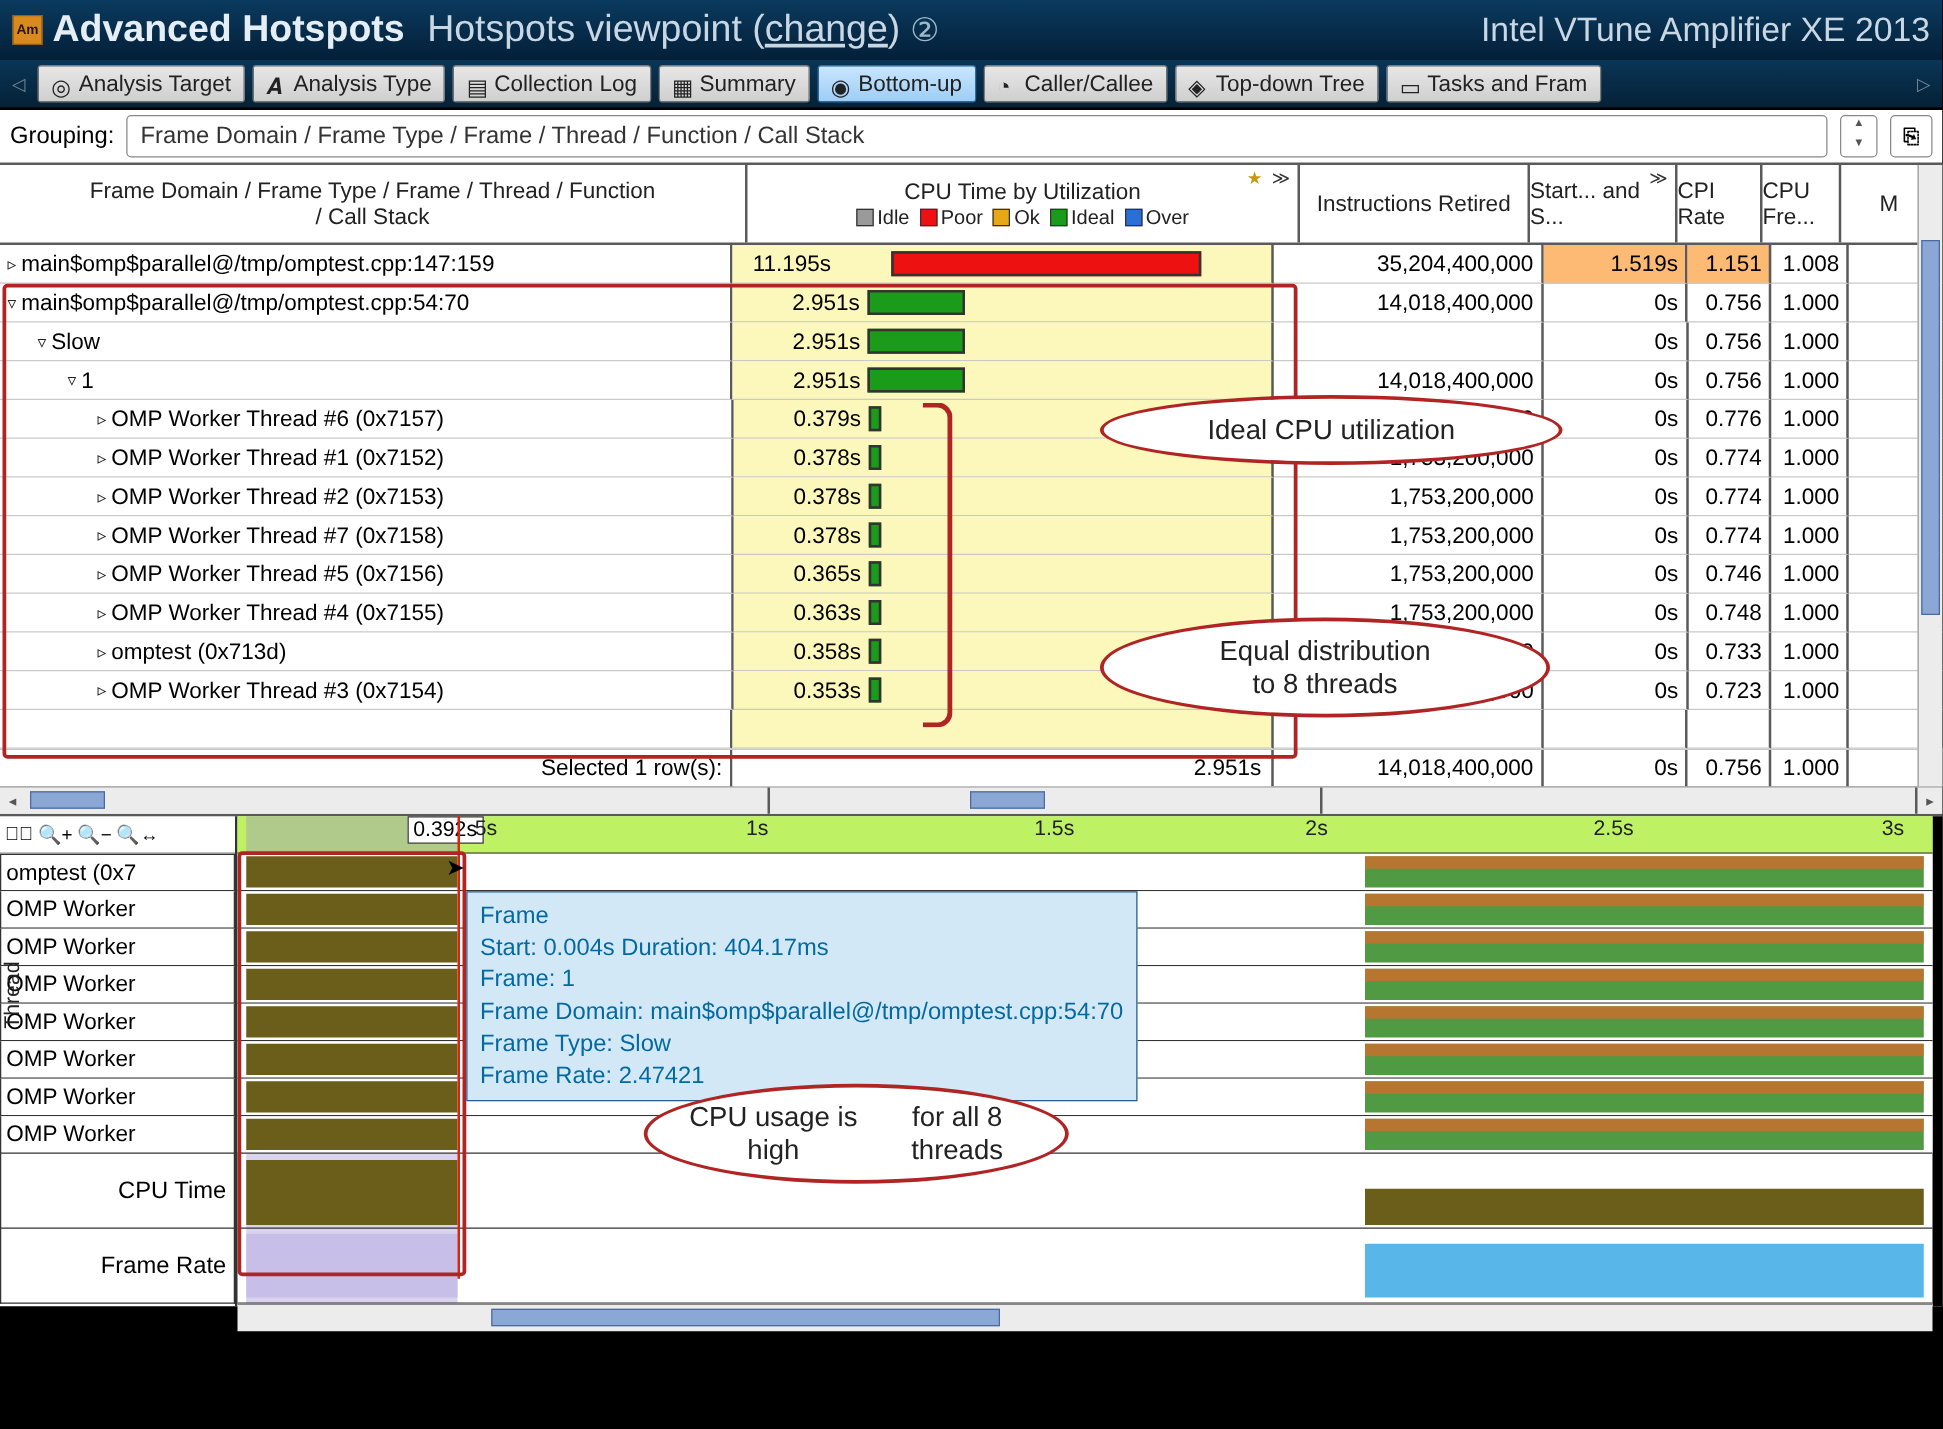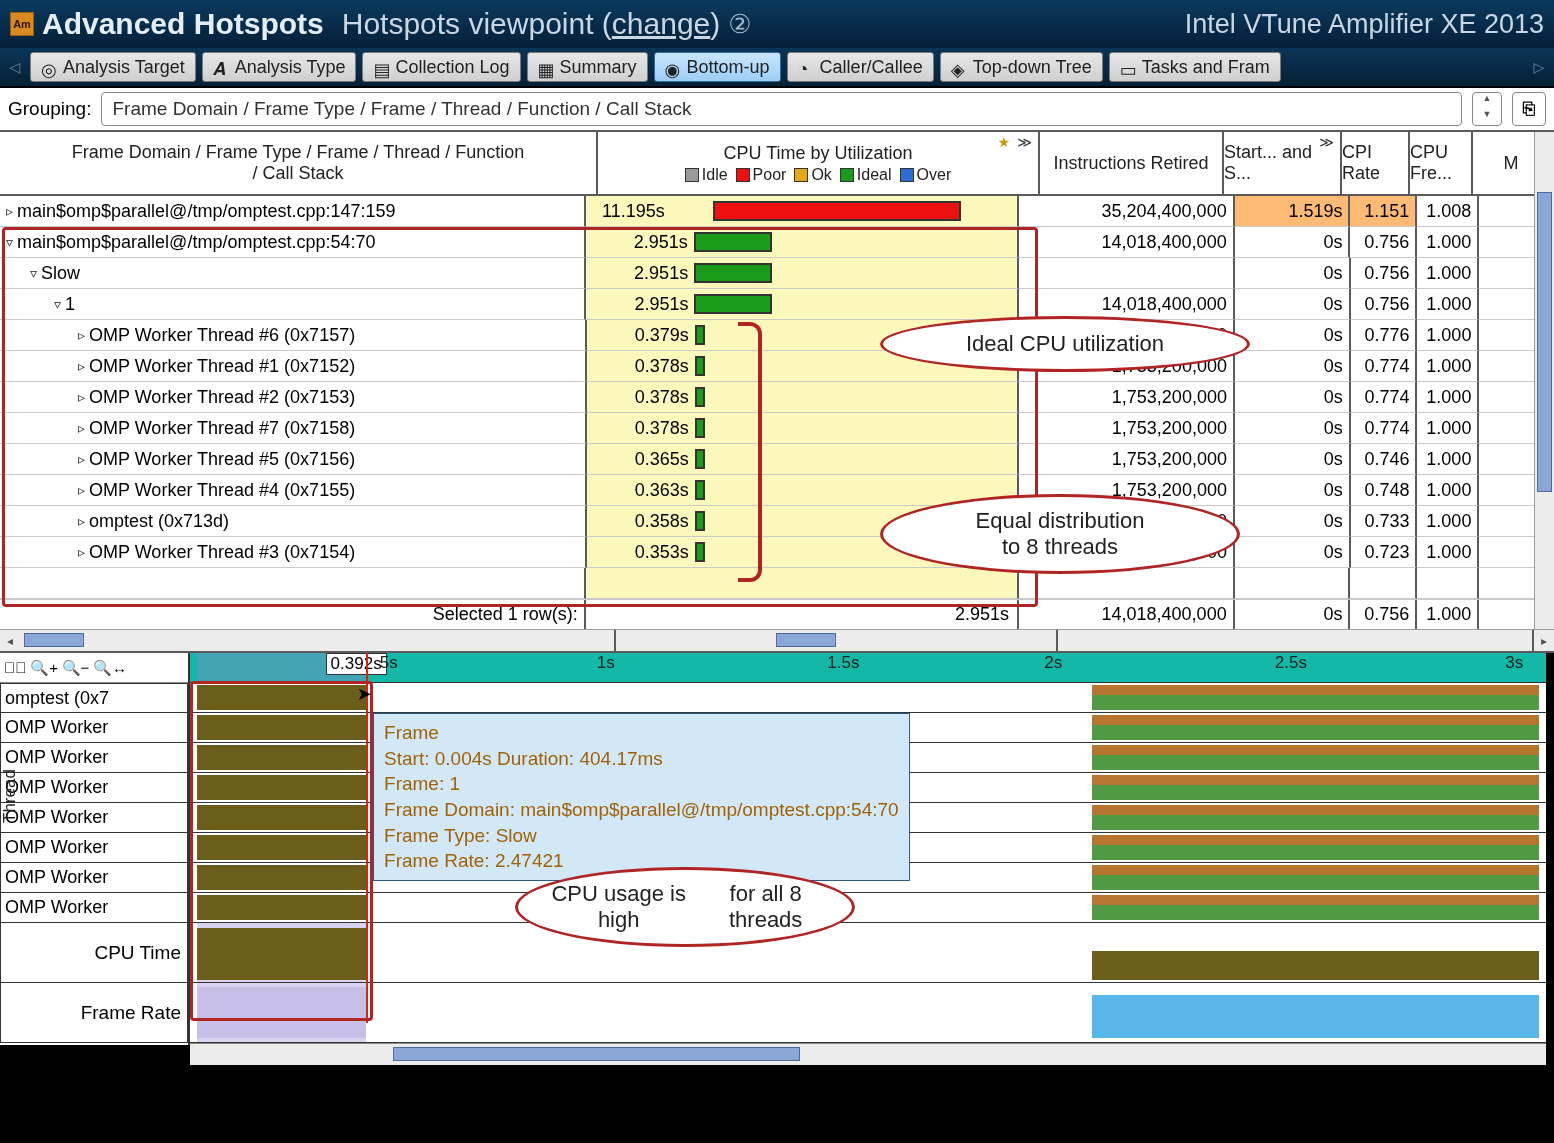--- a/index.html
+++ b/index.html
@@ -79,38 +79,38 @@
 .tl-left { width:190px; border-right:2px solid #333; }
 .tl-toolbar { height:30px; border-bottom:1px solid #888; display:flex; align-items:center; gap:4px; padding:0 4px; font-size:15px;}
 .tl-toolbar span{ cursor:pointer; }
 .tl-rows { }
 .tl-row { height:30px; border:1px solid #333; border-top:none; background:#fff; display:flex; align-items:center; padding-left:4px; font-size:18px; overflow:hidden;}
 .tl-row:first-child { border-top:1px solid #333; }
 .tl-axis-label { height:60px; display:flex; align-items:center; justify-content:flex-end; padding-right:6px; font-size:19px; border:1px solid #333; border-top:none;}
 .tl-vlabel { position:absolute; left:2px; top:50%; transform: translateY(-50%) rotate(-90deg); transform-origin:left center; font-size:17px; color:#222; }
 
 .tl-main { flex:1; position:relative; border-right:8px solid #000;}
-.tl-ruler { height:30px; border-bottom:1px solid #333; position:relative; background:#14b8a6;}
+.tl-ruler { height:30px; border-bottom:1px solid #333; position:relative; background:#bef264;}
 .tl-tick { position:absolute; top:0; font-size:17px; color:#222; }
 .tl-marker { position:absolute; top:0; background:#fff; border:1px solid #333; padding:0 4px; font-size:17px;}
 .tl-selection { position:absolute; top:0; bottom:0; background: rgba(150,130,210,0.35); }
 .tl-body { position: relative; }
 .tl-track { height:30px; border-bottom:1px solid #333; position:relative; background:#fff; }
 .tl-seg { position:absolute; top:2px; bottom:2px; }
 .tl-seg.brown { background:#6b5e1a; }
 .tl-seg.green { background:#4f9a42; }
 .tl-seg.orange { background:#d86a2a; opacity:0.75; }
 .tl-seg.blue { background:#58b7e8; }
 .tl-seg.lav { background:#c7bfe8; }
 .tl-cputrack { height:60px; border-bottom:1px solid #333; position:relative;}
 .tl-frtrack { height:60px; border-bottom:1px solid #333; position:relative;}
 .tl-hscroll { height:22px; background:#ececec; position:relative; border-top:1px solid #888;}
 .tl-hscroll .thumb { position:absolute; top:3px; height:14px; background:#8aa7d6; border:1px solid #4a6aa0; }
 
-.tooltip { position:absolute; background:#d2e8f7; border:1px solid #2a5b86; padding:6px 10px; font-size:19px; color:#a16207; line-height:1.35; white-space:nowrap; }
+.tooltip { position:absolute; background:#d2e8f7; border:1px solid #2a5b86; padding:6px 10px; font-size:19px; color:#0369a1; line-height:1.35; white-space:nowrap; }
 .cursor-arrow { position:absolute; font-size:18px; color:#000; }
 
 .vscroll { position:absolute; right:0; width:20px; background:#ececec; border-left:1px solid #999;}
 .vscroll .vthumb { position:absolute; left:2px; right:2px; background:#8aa7d6; border:1px solid #4a6aa0;}
 
 </style>
 </head>
 <body>
 
 <div class="titlebar">

